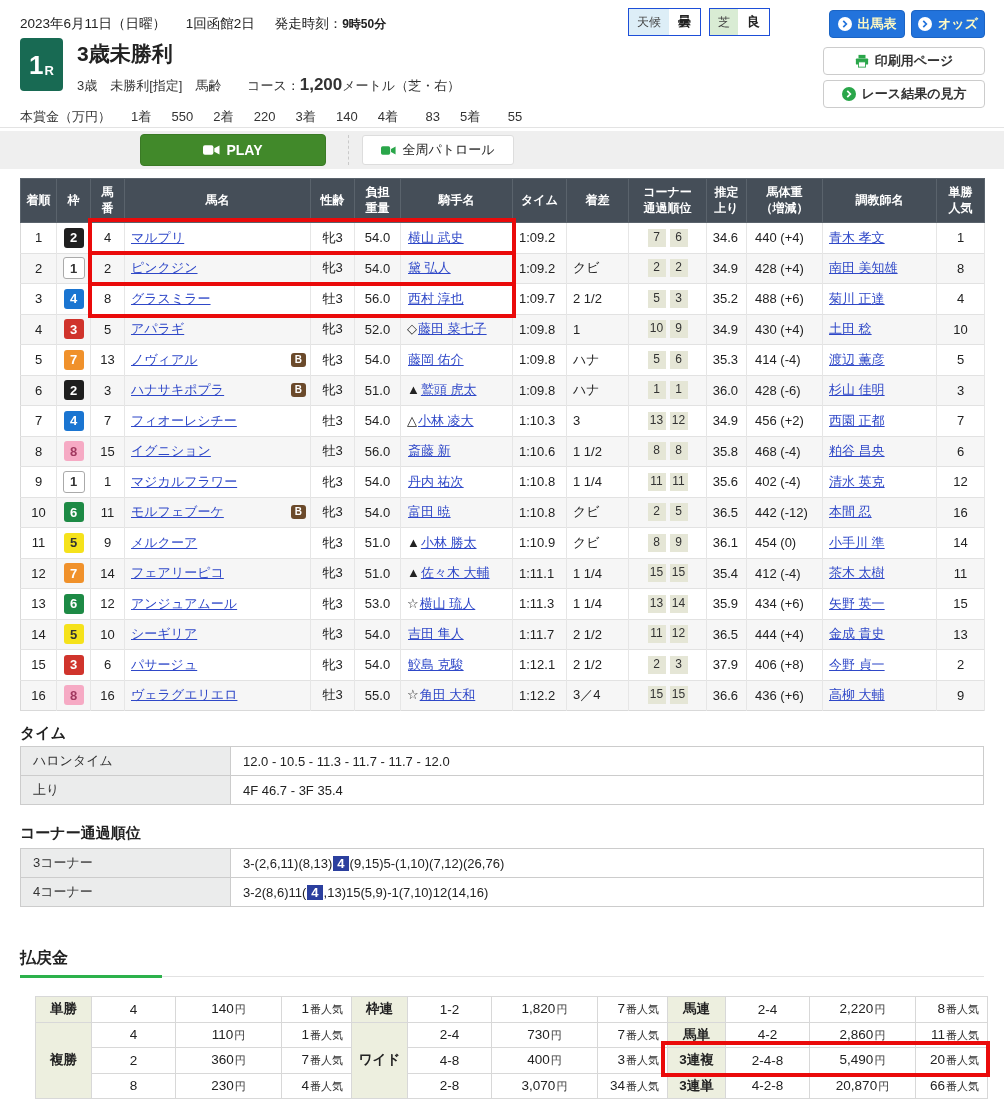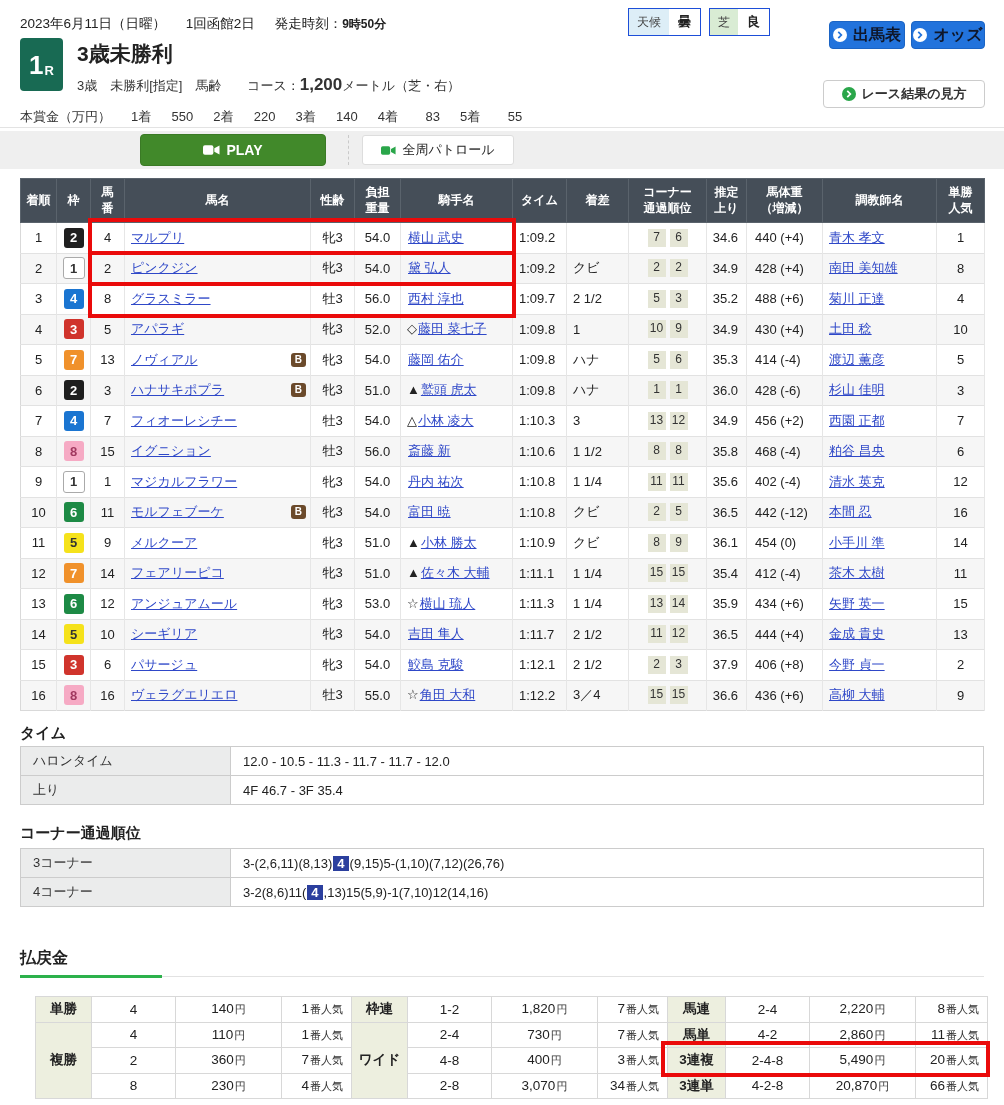--- a/index.html
+++ b/index.html
@@ -13,22 +13,22 @@
   .date-line .start-time{font-size:12px;font-weight:bold;}
   .weather{position:absolute;top:8px;left:628px;display:flex;gap:8px;}
   .wpair{display:flex;border:1px solid #1d4ed8;height:26px;line-height:26px;background:#fff;}
   .wpair .wl{padding:0 8px;font-size:12px;color:#444;}
   .wpair .wv{padding:0 9px;font-weight:bold;background:#fff;}
   .wl-sky{background:#ddeef7;}
   .wl-turf{background:#d9ecd4;}
 
   .btn{display:flex;align-items:center;justify-content:center;gap:6px;border-radius:4px;
        box-sizing:border-box;cursor:pointer;white-space:nowrap;}
-  .btn-blue{position:absolute;top:21px;height:28px;background:#2273dc;color:#0f172a;
-            font-weight:bold;font-size:16px;border:1px solid #1b64c4;}
+  .btn-blue{position:absolute;top:10px;height:28px;background:#2273dc;color:#fef9c3;
+            font-weight:bold;font-size:13px;border:1px solid #1b64c4;}
   #btn-shutsuba{right:99px;width:76px;}
   #btn-odds{right:19px;width:74px;}
   .btn-white{position:absolute;right:19px;width:162px;height:28px;background:#fff;
              border:1px solid #ccc;color:#333;font-weight:bold;font-size:13px;}
   #btn-print{top:47px;}
   #btn-guide{top:80px;}
 
   .race-badge{position:absolute;top:38px;left:20px;width:43px;height:53px;background:#186a53;
               border-radius:4px;color:#fff;display:flex;align-items:center;justify-content:center;}
   .race-badge .n{font-size:26px;font-weight:bold;line-height:1;}
@@ -150,20 +150,28 @@
           <path d="M6 4.5l3.5 3.5L6 11.5" stroke="#2273dc" stroke-width="2" fill="none"></path>
         </svg></span>
     <span>出馬表</span>
   </div>
   <div class="btn btn-blue" id="btn-odds">
     <span class="icon"><svg width="14" height="14" viewBox="0 0 16 16">
           <circle cx="8" cy="8" r="8" fill="#fff"></circle>
           <path d="M6 4.5l3.5 3.5L6 11.5" stroke="#2273dc" stroke-width="2" fill="none"></path>
         </svg></span>
     <span>オッズ</span>
+  </div>
+  <div class="btn btn-white" id="btn-print">
+    <span class="icon"><svg width="14" height="14" viewBox="0 0 16 16">
+          <rect x="4" y="1" width="8" height="4" fill="#2aa64a"></rect>
+          <rect x="1" y="5" width="14" height="7" rx="1" fill="#2aa64a"></rect>
+          <rect x="4" y="9" width="8" height="6" fill="#fff" stroke="#2aa64a"></rect>
+        </svg></span>
+    <span>印刷用ページ</span>
   </div>
   <div class="btn btn-white" id="btn-guide">
     <span class="icon"><svg width="14" height="14" viewBox="0 0 16 16">
           <circle cx="8" cy="8" r="8" fill="#2aa64a"></circle>
           <path d="M6 4.5l3.5 3.5L6 11.5" stroke="#fff" stroke-width="2" fill="none"></path>
         </svg></span>
     <span>レース結果の見方</span>
   </div>
 
   <div class="race-badge">

